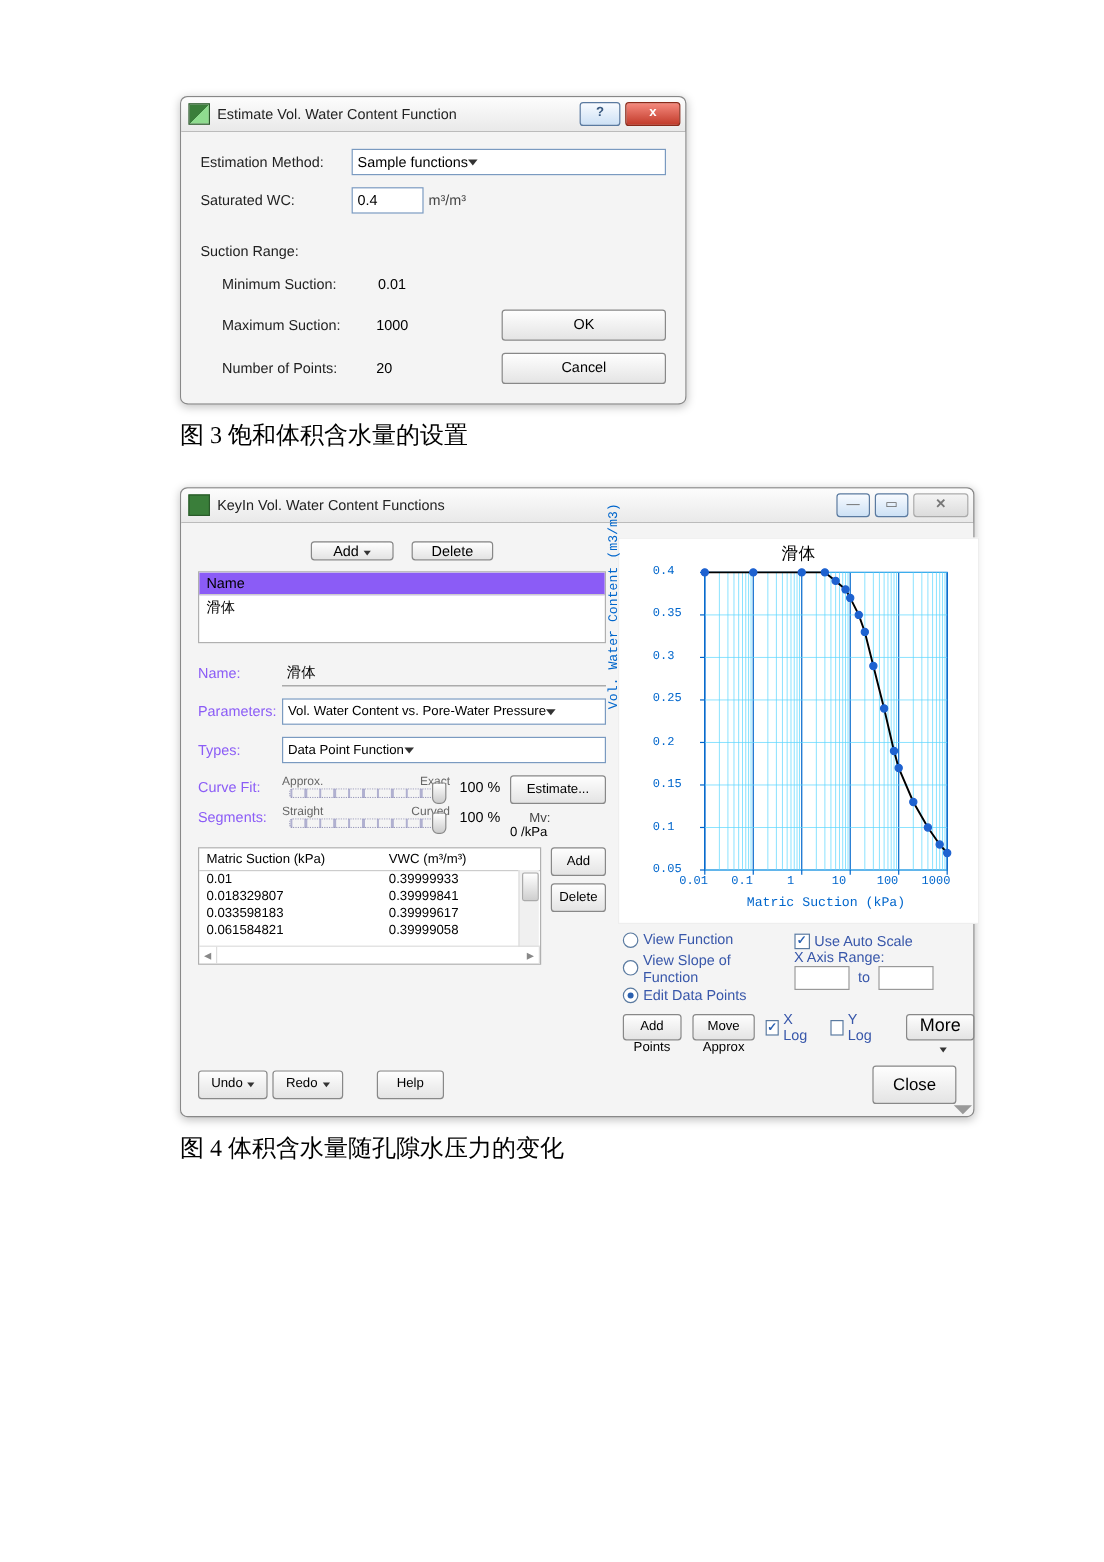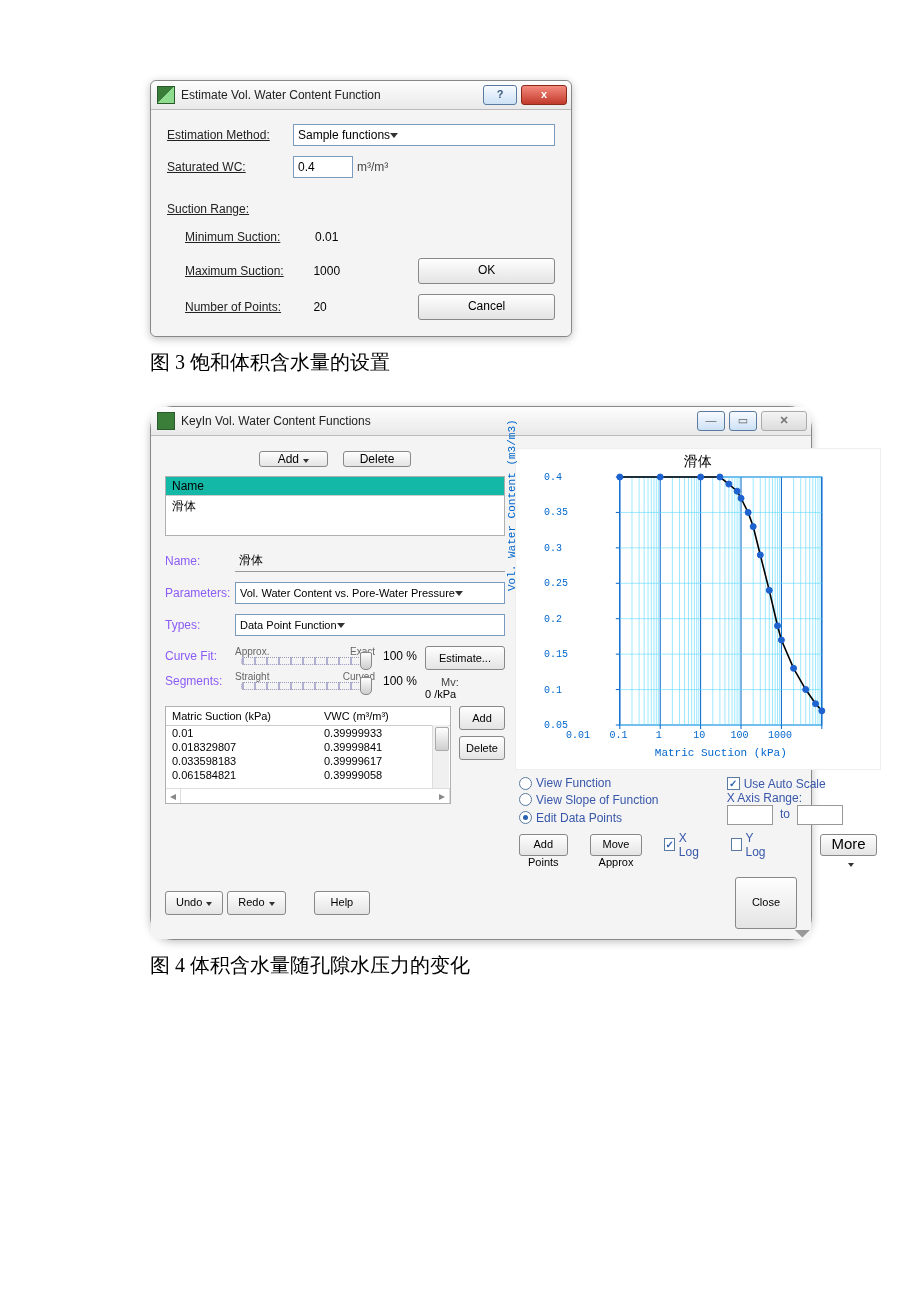--- a/index.html
+++ b/index.html
@@ -64,21 +64,21 @@
     border-color:#aaa;
     color:#777;
     width:44px;
   }
   .d-body {
     padding:14px 16px 16px 16px;
     background:#f4f4f4;
     border-radius:0 0 6px 6px;
   }
   .row { display:flex; align-items:center; margin-bottom:10px; }
-  .lbl { width:126px; color:#222;text-decoration:underline; }
+  .lbl { width:126px; color:#222; }
   .lbl.indent { padding-left:18px; }
   .combo, .textbox {
     height:22px;
     border:1px solid #7a9ac0;
     background:#fff;
     display:flex; align-items:center;
     padding:0 4px;
     box-sizing:border-box;
   }
   .combo { }
@@ -105,21 +105,21 @@
   
   .panel-row { display:flex; gap:10px; }
   .left-pane { width:340px; }
   .right-pane { flex:1; }
   .listbox {
     border:1px solid #b0b0b0;
     background:#fff;
     height:58px;
     overflow:auto;
   }
-  .listbox .hdr { background:#14b8a6; border-bottom:1px solid #ccc; padding:2px 6px; }
+  .listbox .hdr { background:#8b5cf6; border-bottom:1px solid #ccc; padding:2px 6px; }
   .listbox .item { padding:2px 6px; }
   .small-lbl { width:70px; color:#8b5cf6; }
   .small-combo { flex:1; }
   .slider-row { display:flex; align-items:center; margin-bottom:6px; }
   .slider-track {
     flex:1;
     height:6px;
     border:1px dotted #99b;
     background:repeating-linear-gradient(90deg,#b0b0d0 0 2px,#f4f4f4 2px 12px);
     border-radius:3px;
@@ -258,21 +258,21 @@
         <span>20</span>
       </div>
       <div style="flex:1;"></div>
       <div class="btn" style="width:96px;"><span>Cancel</span></div>
     </div>
   </div>
 </div>
 
 <div class="caption">图 3 饱和体积含水量的设置</div>
 
-<div class="dialog" style="width:660px;position:relative;border-radius:23px;">
+<div class="dialog" style="width:660px;position:relative;">
   <div class="titlebar">
     <div class="app-icon2"></div>
     <div class="title-text">KeyIn Vol. Water Content Functions</div>
     <div class="tb-buttons">
       <div class="tb-btn min">—</div>
       <div class="tb-btn max">▭</div>
       <div class="tb-btn x2">✕</div>
     </div>
   </div>
   <div class="d-body" style="padding:12px 14px 10px 14px;">
@@ -505,21 +505,21 @@
               <div class="chk on">
                   <span class="cbox"></span>
                   <span>Use Auto Scale</span>
                 </div><br>
               <span style="color:#3857aa;">X Axis Range:</span><br>
               <span class="mini-input"></span>
               <span style="color:#3857aa;padding:0 4px;">to</span>
               <span class="mini-input"></span>
             </div>
           </div>
-          <div style="margin-top:6px;display:flex;align-items:center;gap:22px;">
+          <div style="margin-top:6px;display:flex;align-items:center;gap:9px;">
             <span class="btn" style="font-size:11px;padding:0 8px;height:20px;line-height:18px;"><span>Add Points</span></span>
             <span class="btn" style="font-size:11px;padding:0 8px;height:20px;line-height:18px;"><span>Move Approx</span></span>
             <span class="chk on">
                 <span class="cbox"></span>
                 <span>X Log</span>
               </span>
             <span class="chk">
                 <span class="cbox"></span>
                 <span>Y Log</span>
               </span>
@@ -529,19 +529,19 @@
         </div>
       </div>
     </div>
 
     <div class="footer-row">
       <span class="btn" style="font-size:11px;padding:0 10px;height:22px;line-height:20px;"><span>Undo</span><span class="dd-caret"></span></span>
       <span class="btn" style="font-size:11px;padding:0 10px;height:22px;line-height:20px;"><span>Redo</span><span class="dd-caret"></span></span>
       <span style="width:20px;"></span>
       <span class="btn" style="font-size:11px;padding:0 16px;height:22px;line-height:20px;"><span>Help</span></span>
       <span style="flex:1;"></span>
-      <span class="btn" style="font-size:11px;padding:14px 16px;height:22px;line-height:20px;"><span>Close</span></span>
+      <span class="btn" style="font-size:14px;padding:4px 16px;height:22px;line-height:20px;"><span>Close</span></span>
     </div>
   </div>
   <div class="grip">◢</div>
 </div>
 
 <div class="caption">图 4 体积含水量随孔隙水压力的变化</div>
 
 </body></html>

